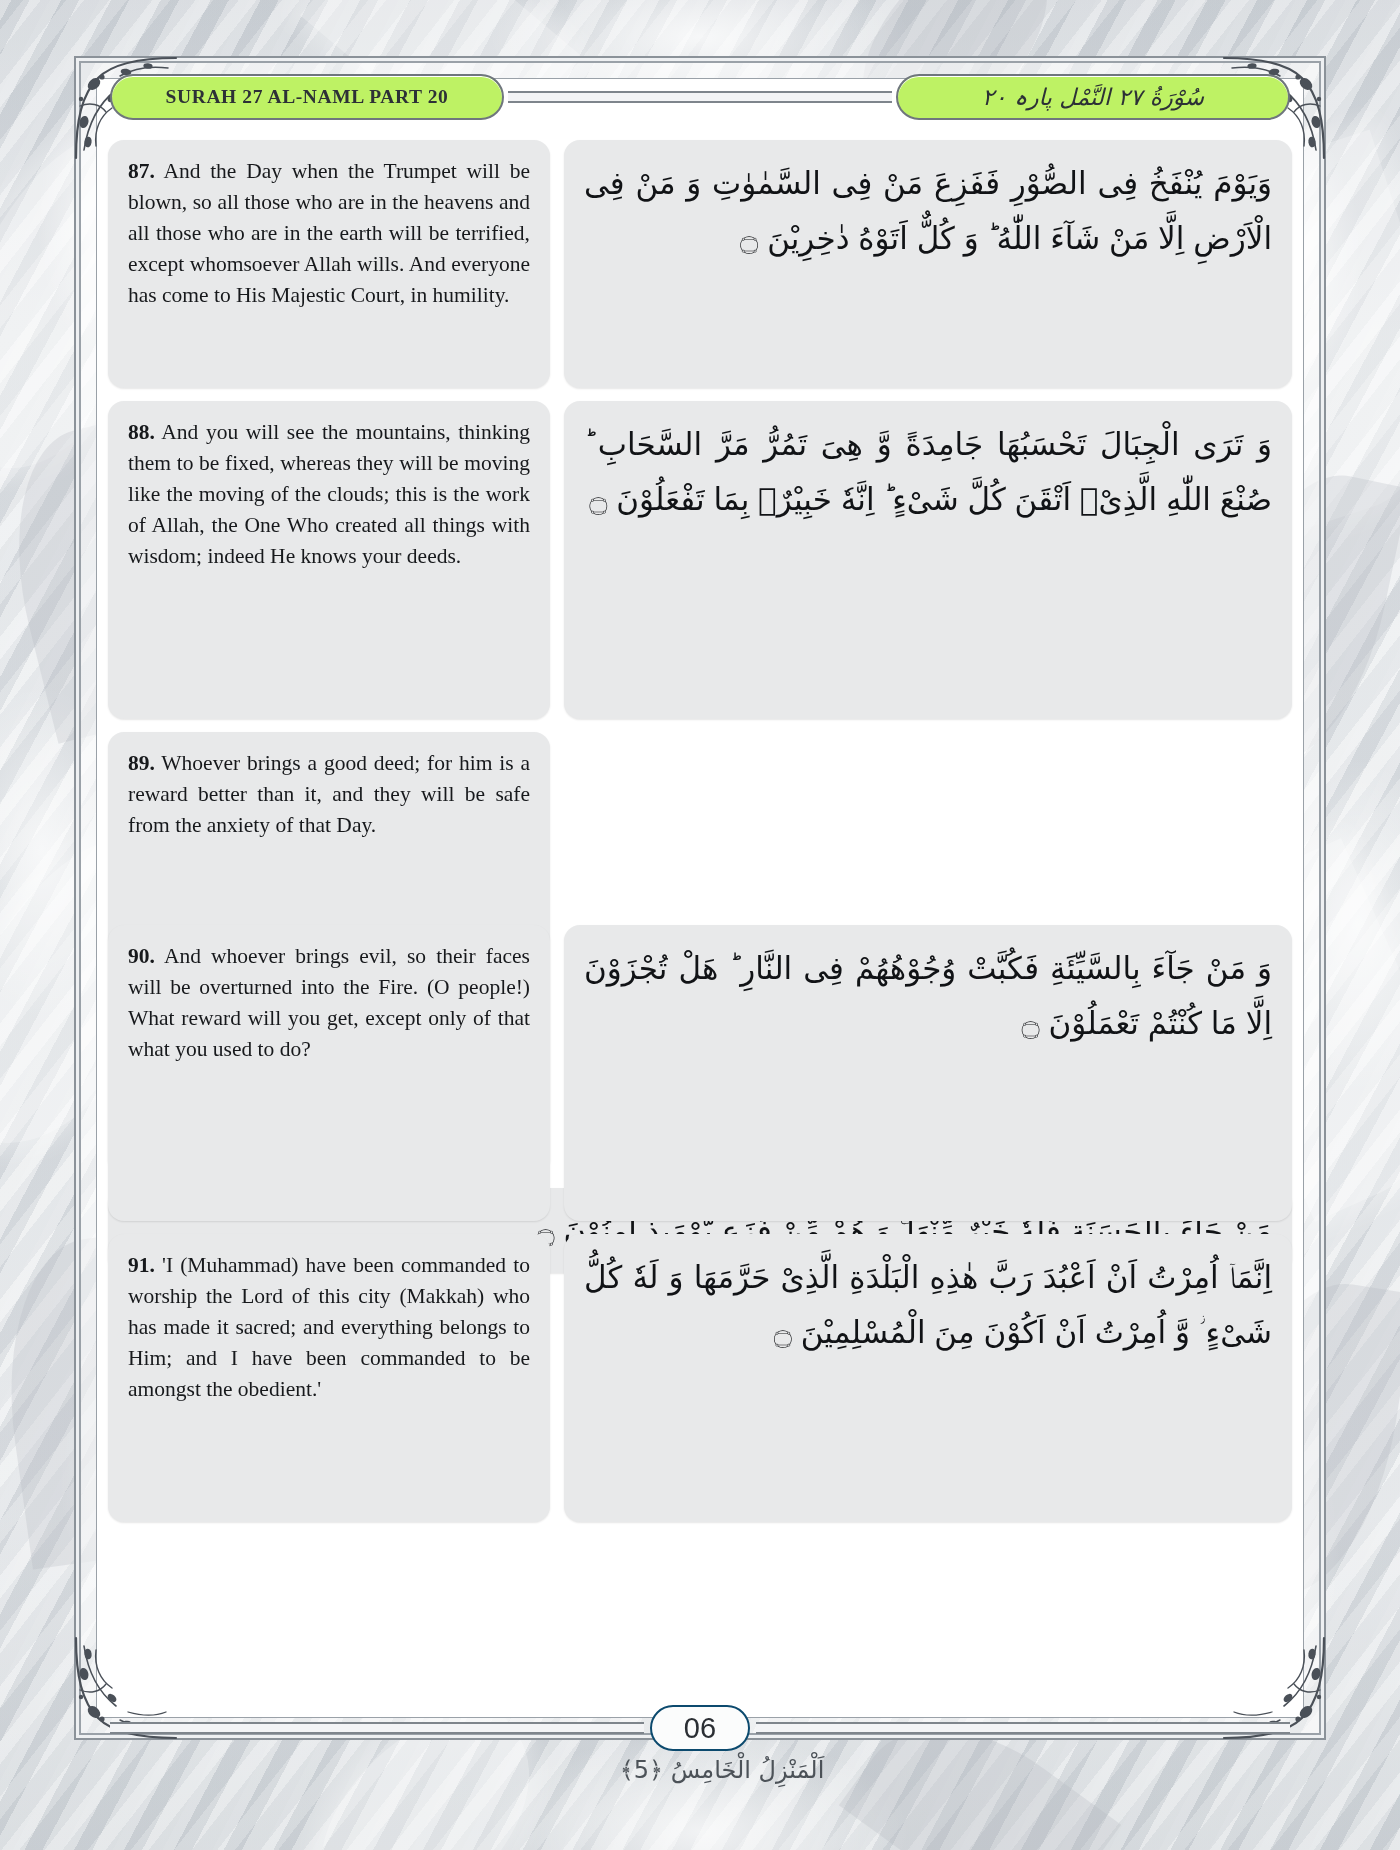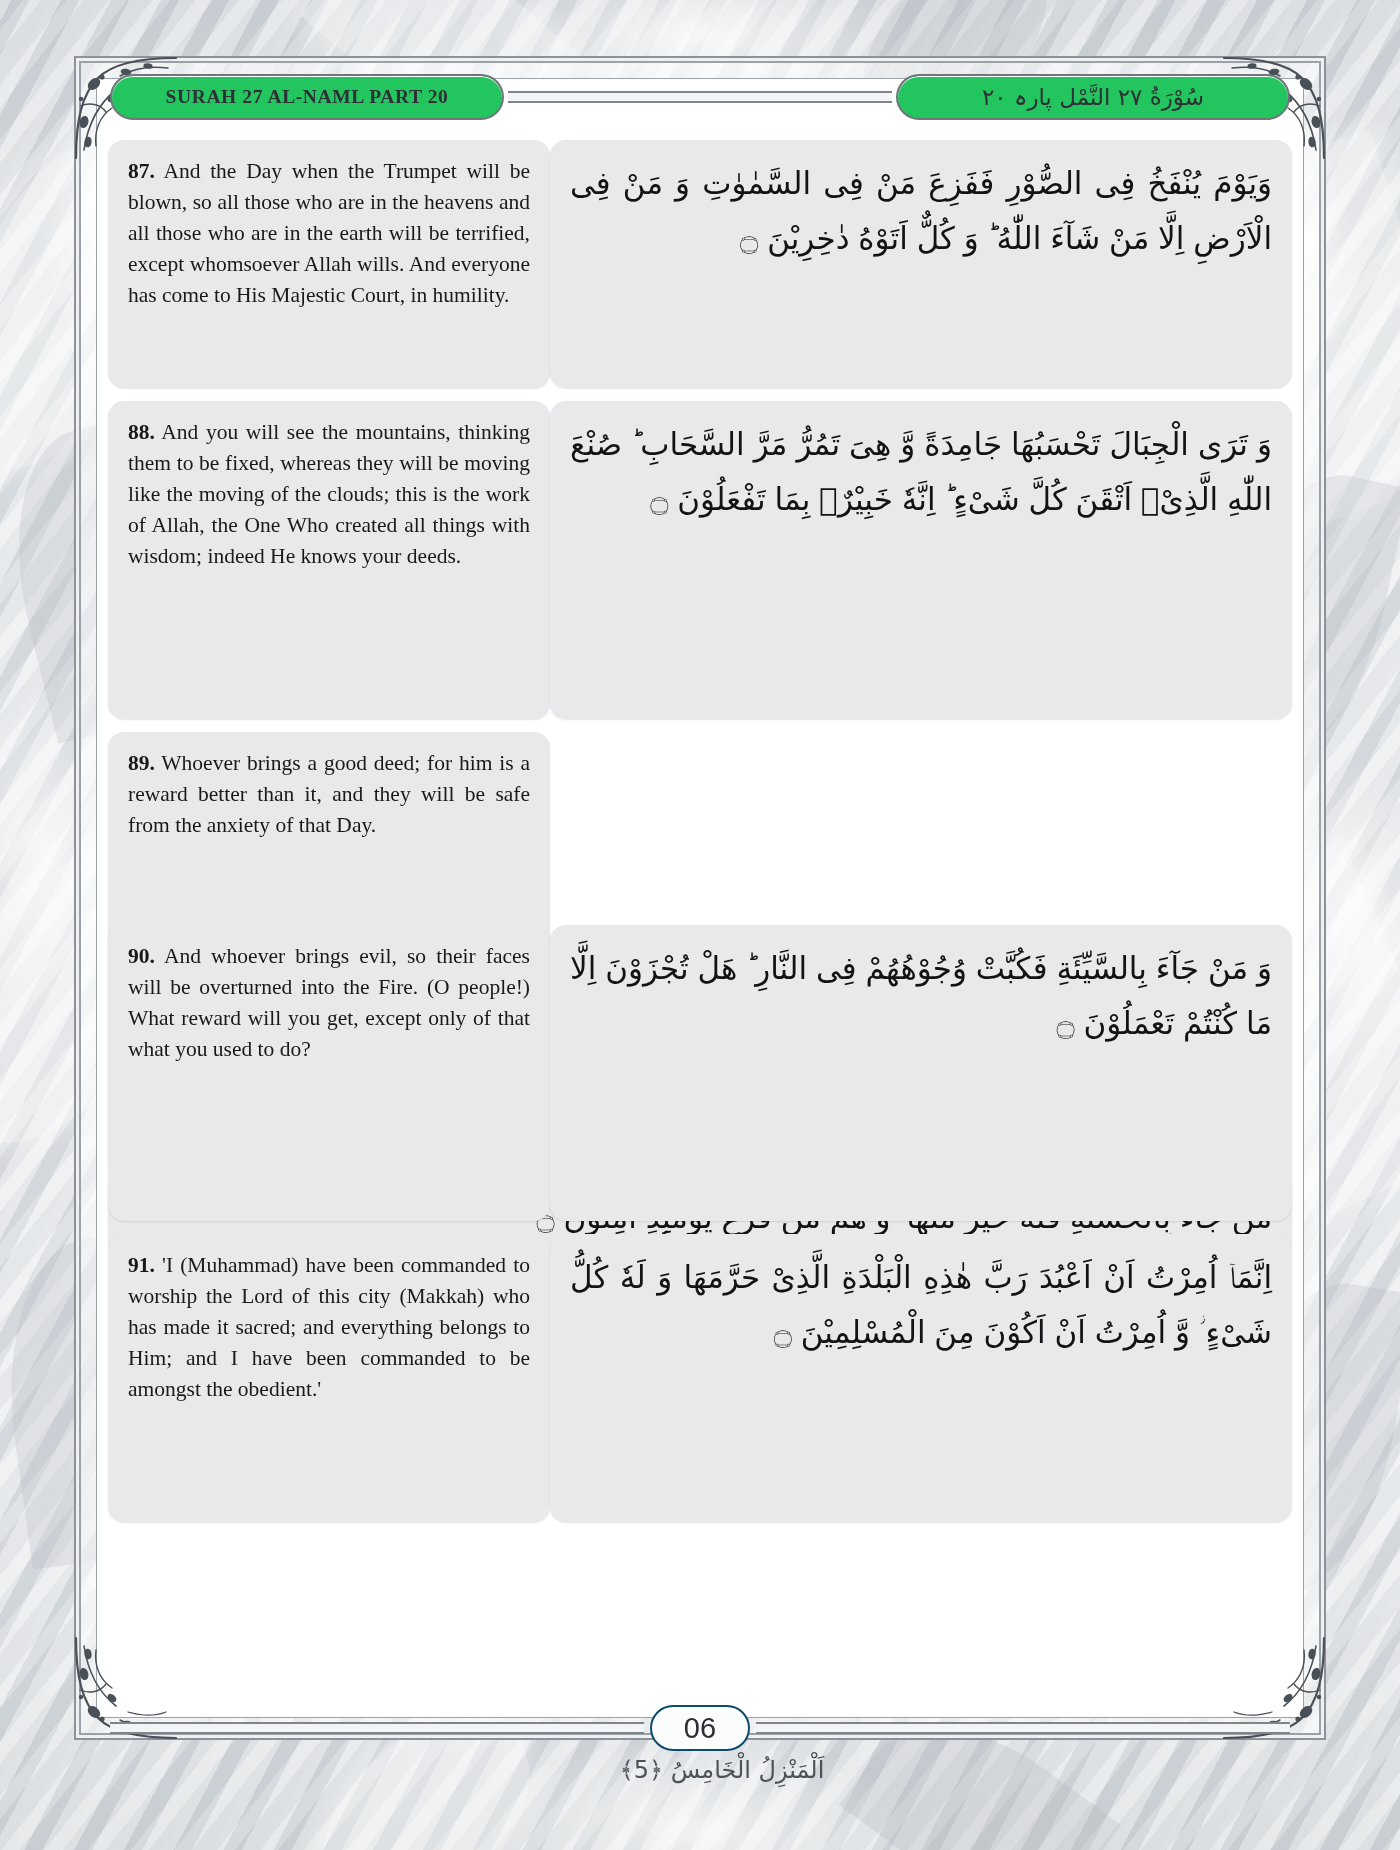--- a/index.html
+++ b/index.html
@@ -77,30 +77,30 @@
     left: 110px; right: 110px;
     top: 74px;
     height: 46px;
     display: flex;
     align-items: center;
     z-index: 7;
   }
   .hdr-pill {
     border: 2px solid #6f767d;
     border-radius: 26px;
-    background: #22c55e;
+    background: #bef264;
     height: 42px;
     display: flex;
     align-items: center;
     justify-content: center;
     padding: 0 30px;
     box-shadow: inset 0 1px 0 #fff;
   }
   .hdr-pill.left  { min-width: 330px; }
-  .hdr-pill.right { min-width: 330px; }
+  .hdr-pill.right { min-width: 330px; font-style: italic; }
   .hdr-en {
     font-family: "Liberation Serif", serif;
     font-weight: bold;
     font-size: 19.5px;
     letter-spacing: .6px;
     color: #2d3136;
     white-space: nowrap;
   }
   .hdr-ar {
     font-family: "DejaVu Sans", sans-serif;
@@ -125,21 +125,21 @@
     right: 108px;
     top: 140px;
     bottom: 150px;
     z-index: 5;
     display: flex;
     flex-direction: column;
     gap: 13px;
   }
   .verse-row {
     display: flex;
-    gap: 0;
+    gap: 14px;
     flex: 0 0 auto;
   }
   .cell {
     background: #e8e9ea;
     border-radius: 16px;
     box-shadow: 0 1px 2px rgba(0,0,0,.10);
     padding: 16px 20px 14px 20px;
     box-sizing: border-box;
   }
   .cell.en {

